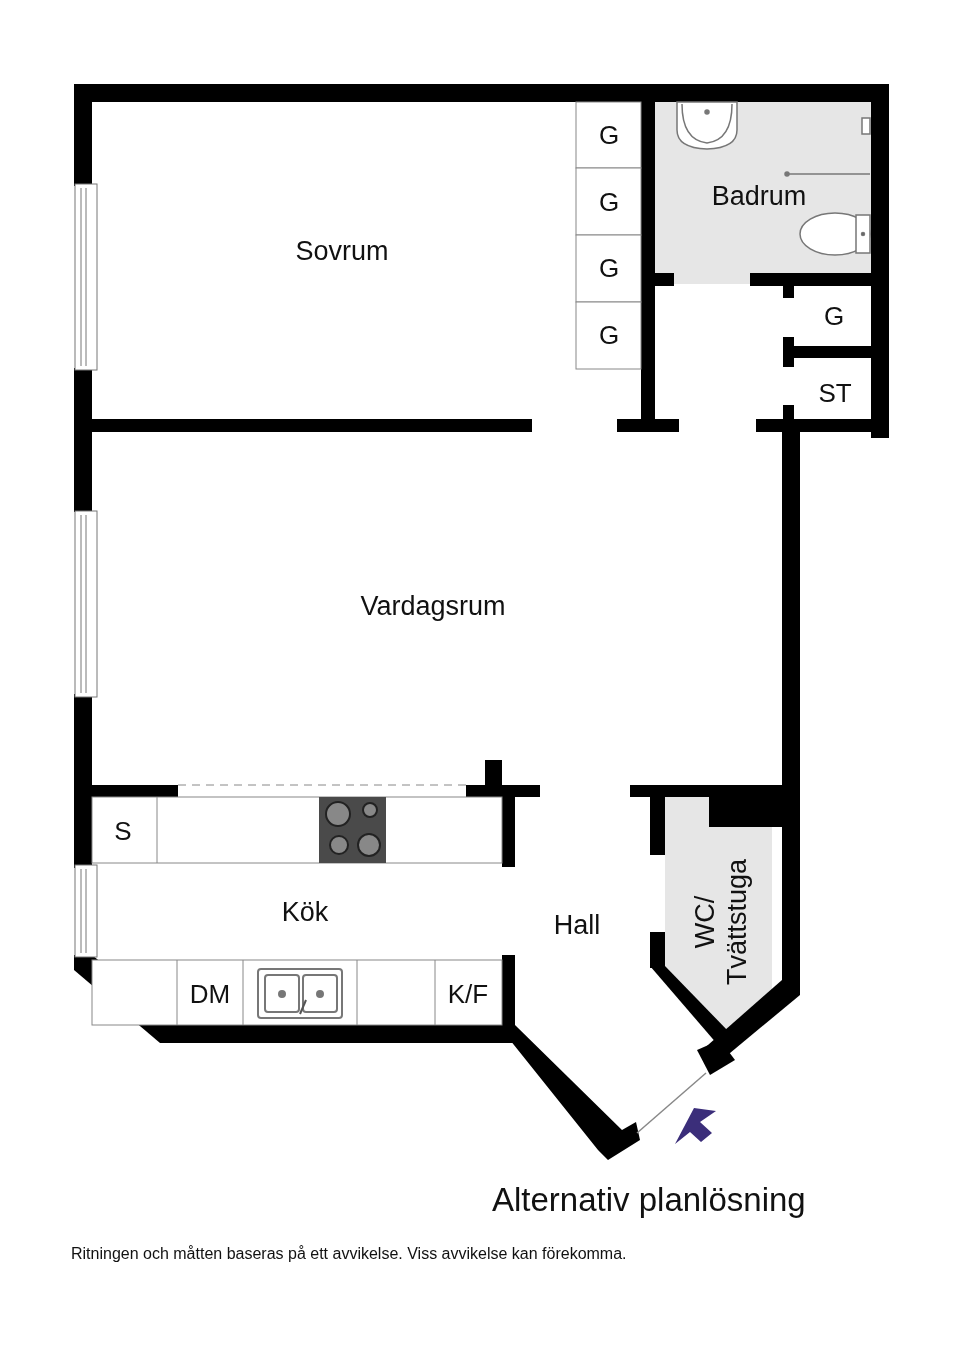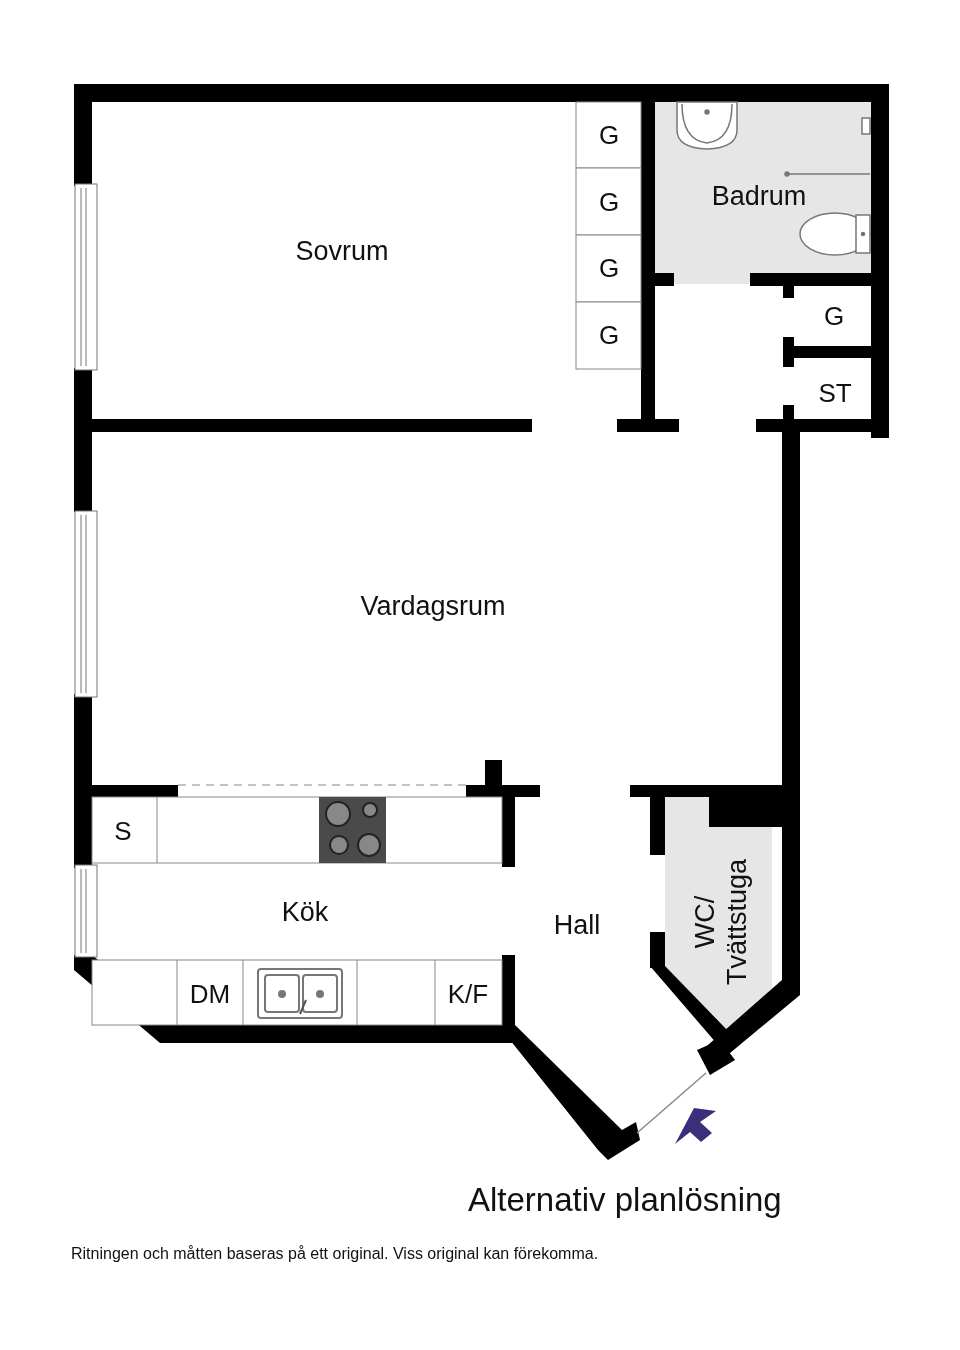--- a/index.html
+++ b/index.html
@@ -1,21 +1,21 @@
 <!DOCTYPE html>
 <html><head>
 <meta charset="utf-8">
 <style>
   html, body { margin: 0; padding: 0; background: #ffffff; }
   body { width: 960px; height: 1350px; position: relative; overflow: hidden; font-family: "Liberation Sans", sans-serif; }
   #plan { position: absolute; left: 0; top: 0; width: 960px; height: 1350px; }
   .lbl { font-family: "Liberation Sans", sans-serif; fill: #111; }
   .room-lbl { font-size: 27px; }
   .small-lbl { font-size: 26px; }
-  .title { position: absolute; left: 468px; top: 1181px; font-size: 33px; color: #111; white-space: nowrap; }
+  .title { position: absolute; left: 492px; top: 1181px; font-size: 33px; color: #111; white-space: nowrap; }
   .disclaimer { position: absolute; left: 71px; top: 1245px; font-size: 16px; color: #111; white-space: nowrap; }
 </style>
 </head>
 <body>
 
 <svg id="plan" viewBox="0 0 960 1350" xmlns="http://www.w3.org/2000/svg">
 
   <rect x="654" y="100" width="218" height="184" fill="#e6e6e6"></rect>
   <polygon points="665,797 772,797 772,990 728,1035 665,966" fill="#e6e6e6"></polygon>
 
@@ -152,13 +152,13 @@
   <text class="lbl small-lbl" x="609" y="344" text-anchor="middle">G</text>
   <text class="lbl small-lbl" x="834" y="325" text-anchor="middle">G</text>
   <text class="lbl small-lbl" x="835" y="402" text-anchor="middle">ST</text>
 
   <text class="lbl small-lbl" x="123" y="840" text-anchor="middle">S</text>
   <text class="lbl small-lbl" x="210" y="1003" text-anchor="middle">DM</text>
   <text class="lbl small-lbl" x="468" y="1003" text-anchor="middle">K/F</text>
 </svg>
 
 <div class="title">Alternativ planlösning</div>
-<div class="disclaimer">Ritningen och måtten baseras på ett original. Viss original kan förekomma.</div>
+<div class="disclaimer">Ritningen och måtten baseras på ett avvikelse. Viss avvikelse kan förekomma.</div>
 
 </body></html>

